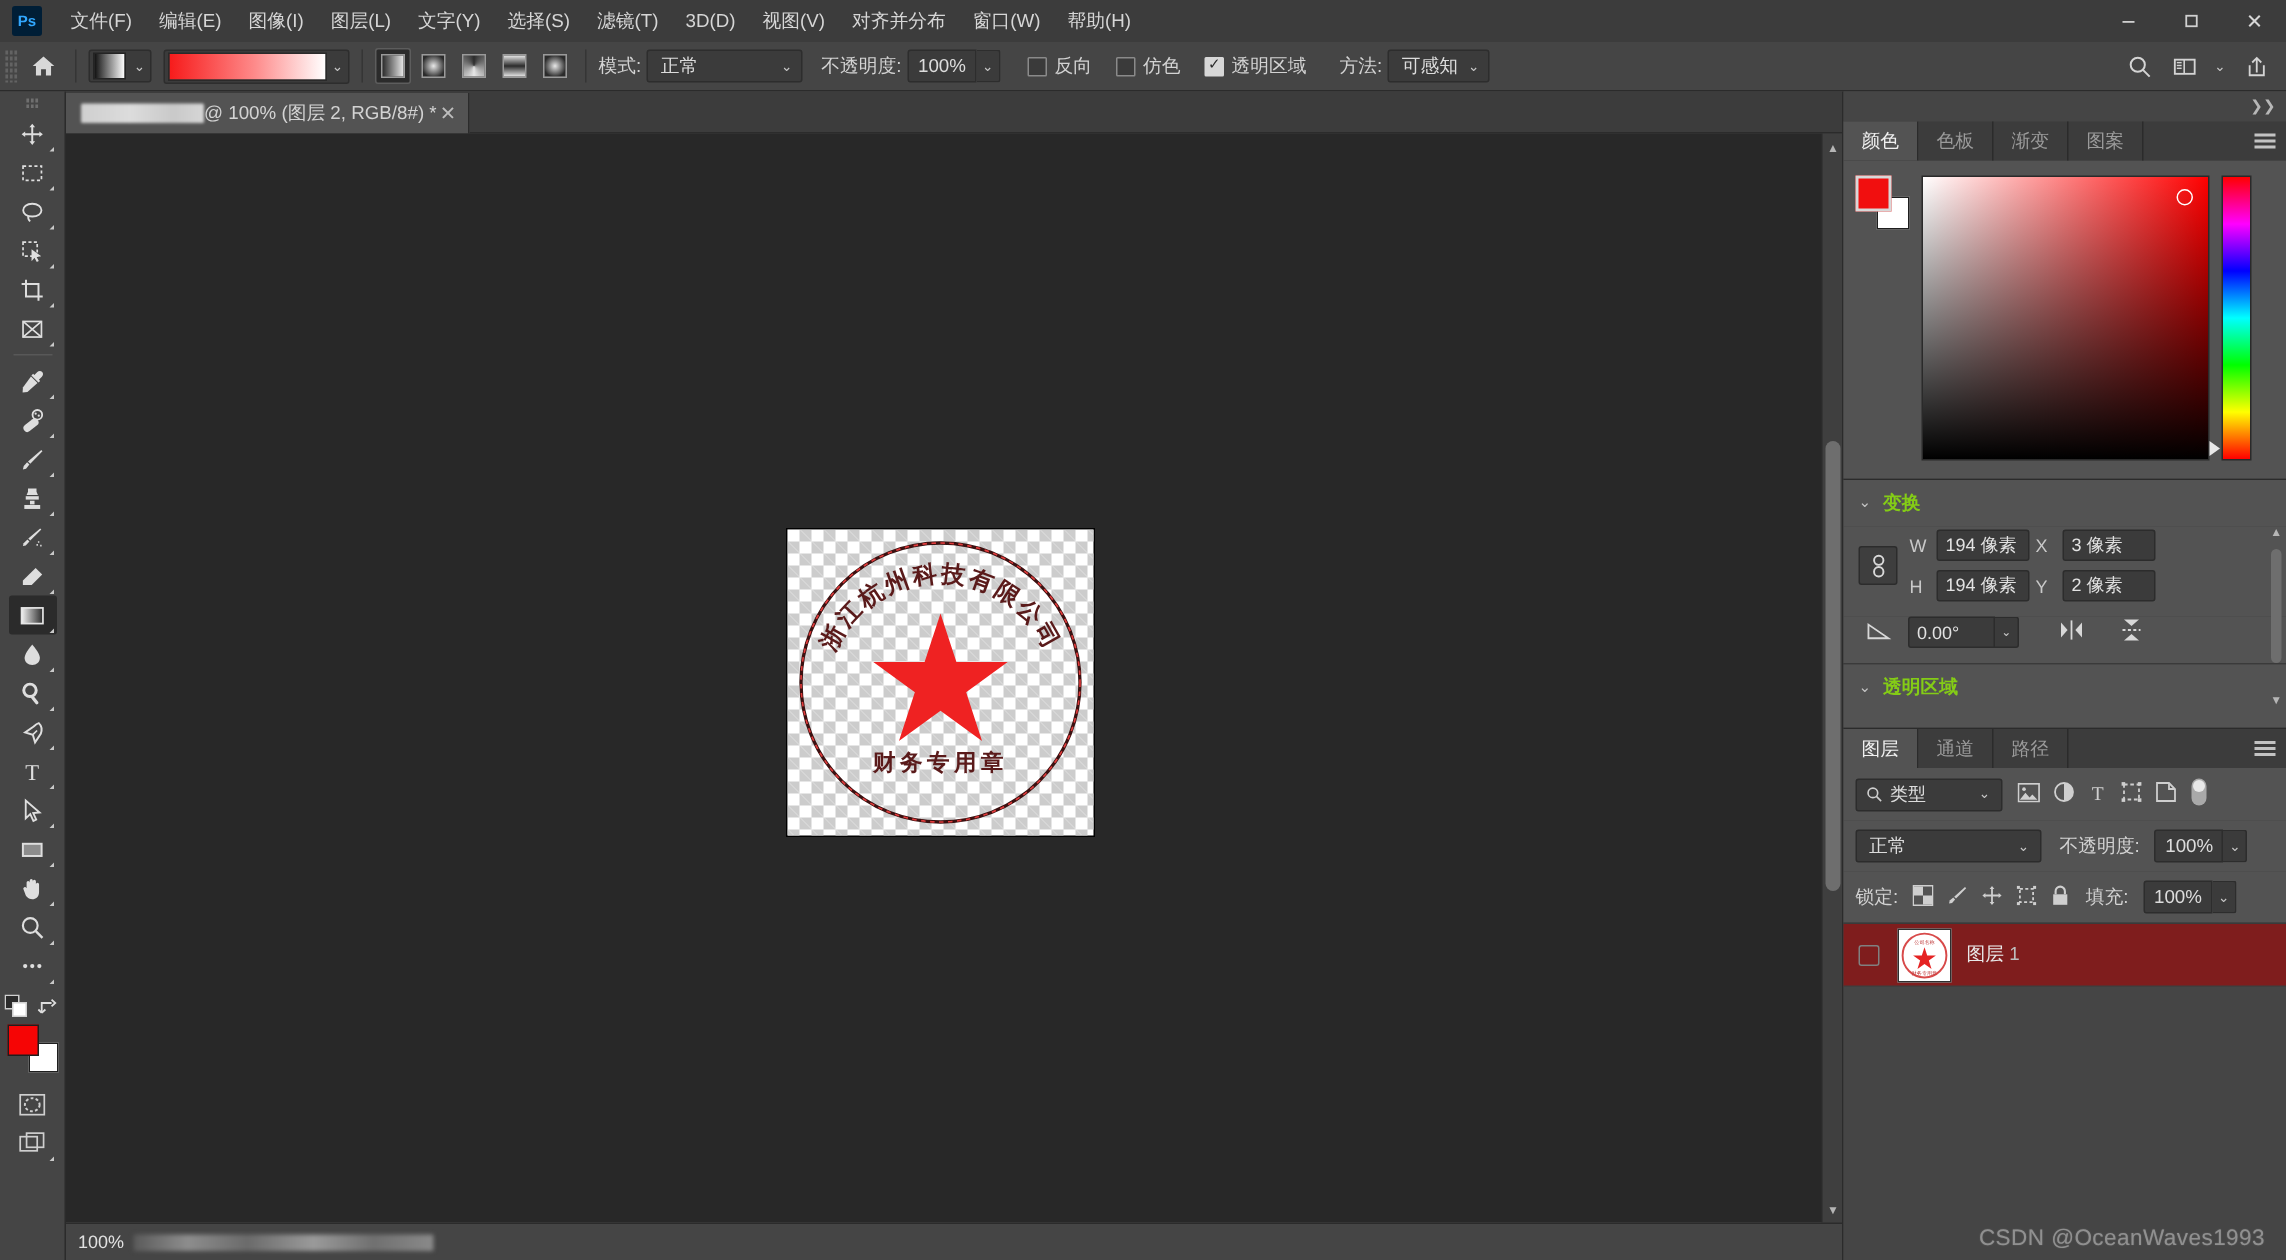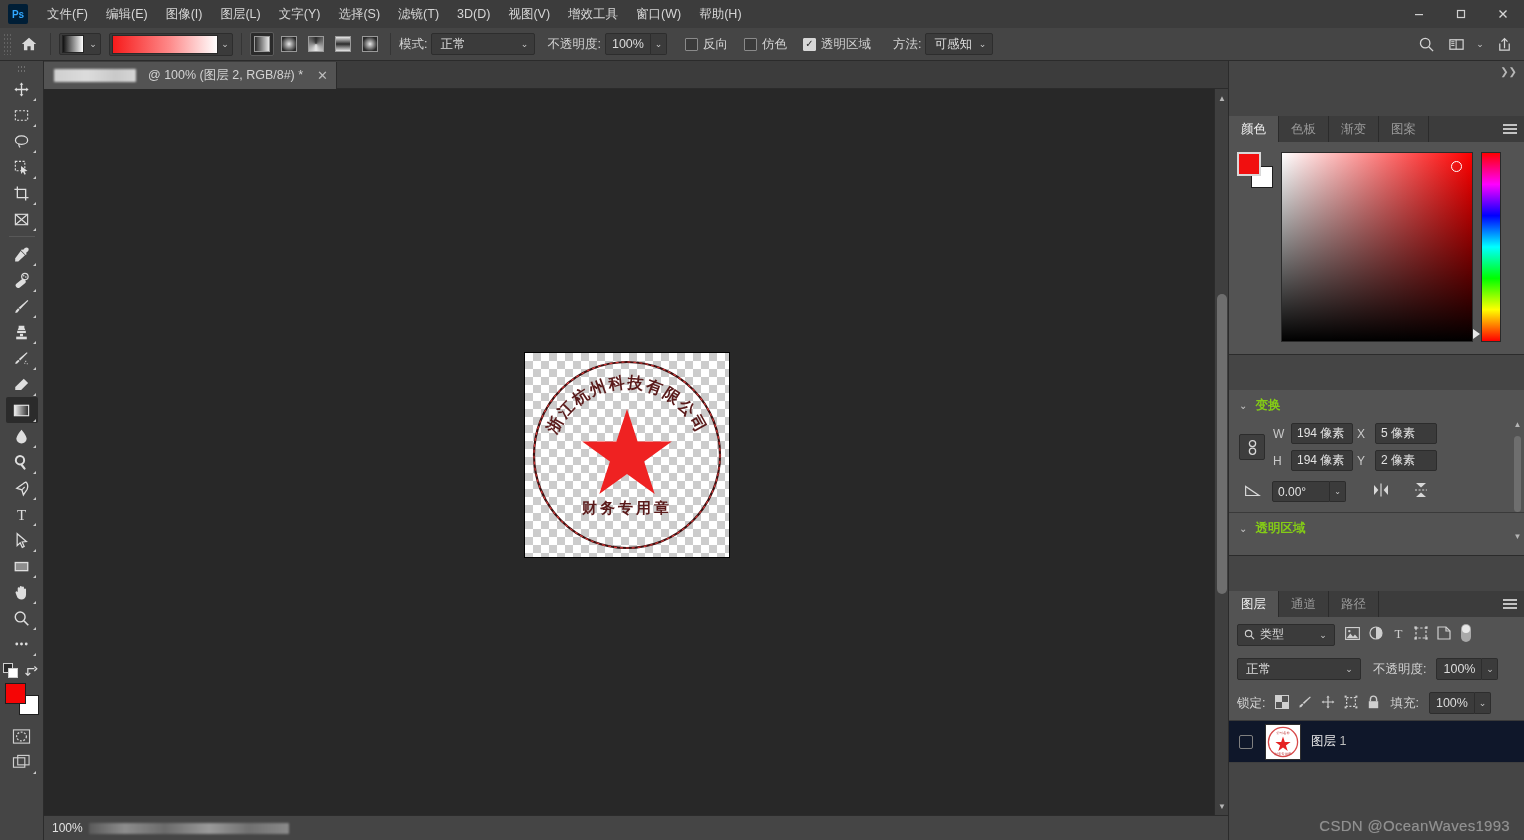--- a/index.html
+++ b/index.html
@@ -128,21 +128,21 @@
     background: #f60505; border: 1px solid #1e1e1e; }
 
   
   .tabstrip {
     position: absolute; top: 61px; left: 44px; width: 1184px; height: 28px;
     background: #3c3c3c; border-bottom: 1px solid #2b2b2b;
     display: flex; align-items: flex-end;
   }
   .doctab {
     height: 27px; background: #535353; border-right: 1px solid #2b2b2b;
-    display: flex; align-items: center; padding: 0 8px 0 10px; gap: 12px;
+    display: flex; align-items: center; padding: 0 8px 0 10px; gap: 0;
     font-size: 12.5px; color: #d3d3d3; position: relative; top: 1px;
   }
   .redact {
     display: inline-block; width: 82px; height: 13px;
     background: linear-gradient(90deg,#cfcfcf,#dcdcdc 40%, #c9c9c9 75%, #d6d6d6);
     filter: blur(1.1px); border-radius: 1px;
   }
   .tabclose { color: #bdbdbd; font-size: 13px; margin-left: 2px; }
 
   
@@ -190,21 +190,21 @@
   
   .rightcol {
     position: absolute; top: 61px; right: 0; width: 296px; height: 779px;
     background: #454545; border-left: 1px solid #2b2b2b;
     display: flex; flex-direction: column;
   }
   .collapse-bar {
     height: 20px; background: #454545; display: flex; align-items: center;
     justify-content: flex-end; padding-right: 7px; color: #b7b7b7; font-size: 10px;
   }
-  .panel { background: #454545; border-bottom: 1px solid #2b2b2b; margin-top: 35px; }
+  .panel { background: #454545; border-bottom: 1px solid #2b2b2b; }
   .panel-tabs {
     display: flex; align-items: stretch; height: 26px; background: #3c3c3c; position: relative;
   }
   .ptab {
     padding: 0 12px; display: flex; align-items: center; font-size: 12.5px;
     color: #9b9b9b; border-right: 1px solid #2b2b2b;
   }
   .ptab.active { background: #535353; color: #f0f0f0; }
   .ptab-menu {
     position: absolute; right: 6px; top: 5px; width: 16px; height: 16px;
@@ -274,21 +274,21 @@
   }
   .lp-icons { display:flex; align-items:center; gap: 9px; margin-left: 4px; }
   .blend-select {
     height: 22px; width: 124px; background:#3b3b3b; border:1px solid #2c2c2c; border-radius:2px;
     display:flex; align-items:center; justify-content:space-between; padding: 0 4px 0 8px;
     font-size: 12.5px; color:#dcdcdc;
   }
   .lock-icons { display:flex; align-items:center; gap: 9px; }
   .layer-row {
     display:flex; align-items:center; gap: 10px; height: 42px; padding: 0 8px;
-    border-bottom: 1px solid #3f3f3f; background: #0f172a;
+    border-bottom: 1px solid #3f3f3f; background: #7f1d1d;
   }
   .layer-row.selected { background: #6b6b6b; }
   .eye { width: 18px; display:flex; align-items:center; justify-content:center; }
   .eyebox { width: 14px; height: 14px; border: 1px solid #808080; border-radius: 2px; }
   .lthumb {
     width: 36px; height: 36px; border: 1px solid #2e2e2e; background:#fff; position: relative;
     background-image:
       linear-gradient(45deg, #cfcfcf 25%, transparent 25%, transparent 75%, #cfcfcf 75%),
       linear-gradient(45deg, #cfcfcf 25%, transparent 25%, transparent 75%, #cfcfcf 75%);
     background-size: 8px 8px; background-position: 0 0, 4px 4px;
@@ -314,21 +314,21 @@
     <div class="ps-logo">Ps</div>
     <div class="menu-item">文件(F)</div>
     <div class="menu-item">编辑(E)</div>
     <div class="menu-item">图像(I)</div>
     <div class="menu-item">图层(L)</div>
     <div class="menu-item">文字(Y)</div>
     <div class="menu-item">选择(S)</div>
     <div class="menu-item">滤镜(T)</div>
     <div class="menu-item">3D(D)</div>
     <div class="menu-item">视图(V)</div>
-    <div class="menu-item">增效工具</div>
+    <div class="menu-item">对齐并分布</div>
     <div class="menu-item">窗口(W)</div>
     <div class="menu-item">帮助(H)</div>
 
     <div class="win-controls">
       <div class="win-btn">
         <svg width="12" height="12" viewBox="0 0 12 12">
           <rect x="2" y="6" width="8" height="1.2" fill="#d0d0d0"></rect>
         </svg>
       </div>
       <div class="win-btn">
@@ -758,21 +758,21 @@
         <div class="linkbtn">
           <svg width="11" height="17" viewBox="0 0 12 18">
             <rect x="2.6" y="1.4" width="6.8" height="6.6" rx="3.3" fill="none" stroke="#d8d8d8" stroke-width="1.4"></rect>
             <rect x="2.6" y="9.6" width="6.8" height="6.8" rx="3.3" fill="none" stroke="#d8d8d8" stroke-width="1.4"></rect>
           </svg>
         </div>
         <div class="fieldgrid">
           <div class="k">W</div>
           <div class="fld">194 像素</div>
           <div class="k">X</div>
-          <div class="fld">5 像素</div>
+          <div class="fld">3 像素</div>
           <div class="k">H</div>
           <div class="fld">194 像素</div>
           <div class="k">Y</div>
           <div class="fld">2 像素</div>
         </div>
       </div>
 
       <div class="anglerow">
         <span style="width:26px; text-align:center">
           <svg width="17" height="13" viewBox="0 0 18 14">

